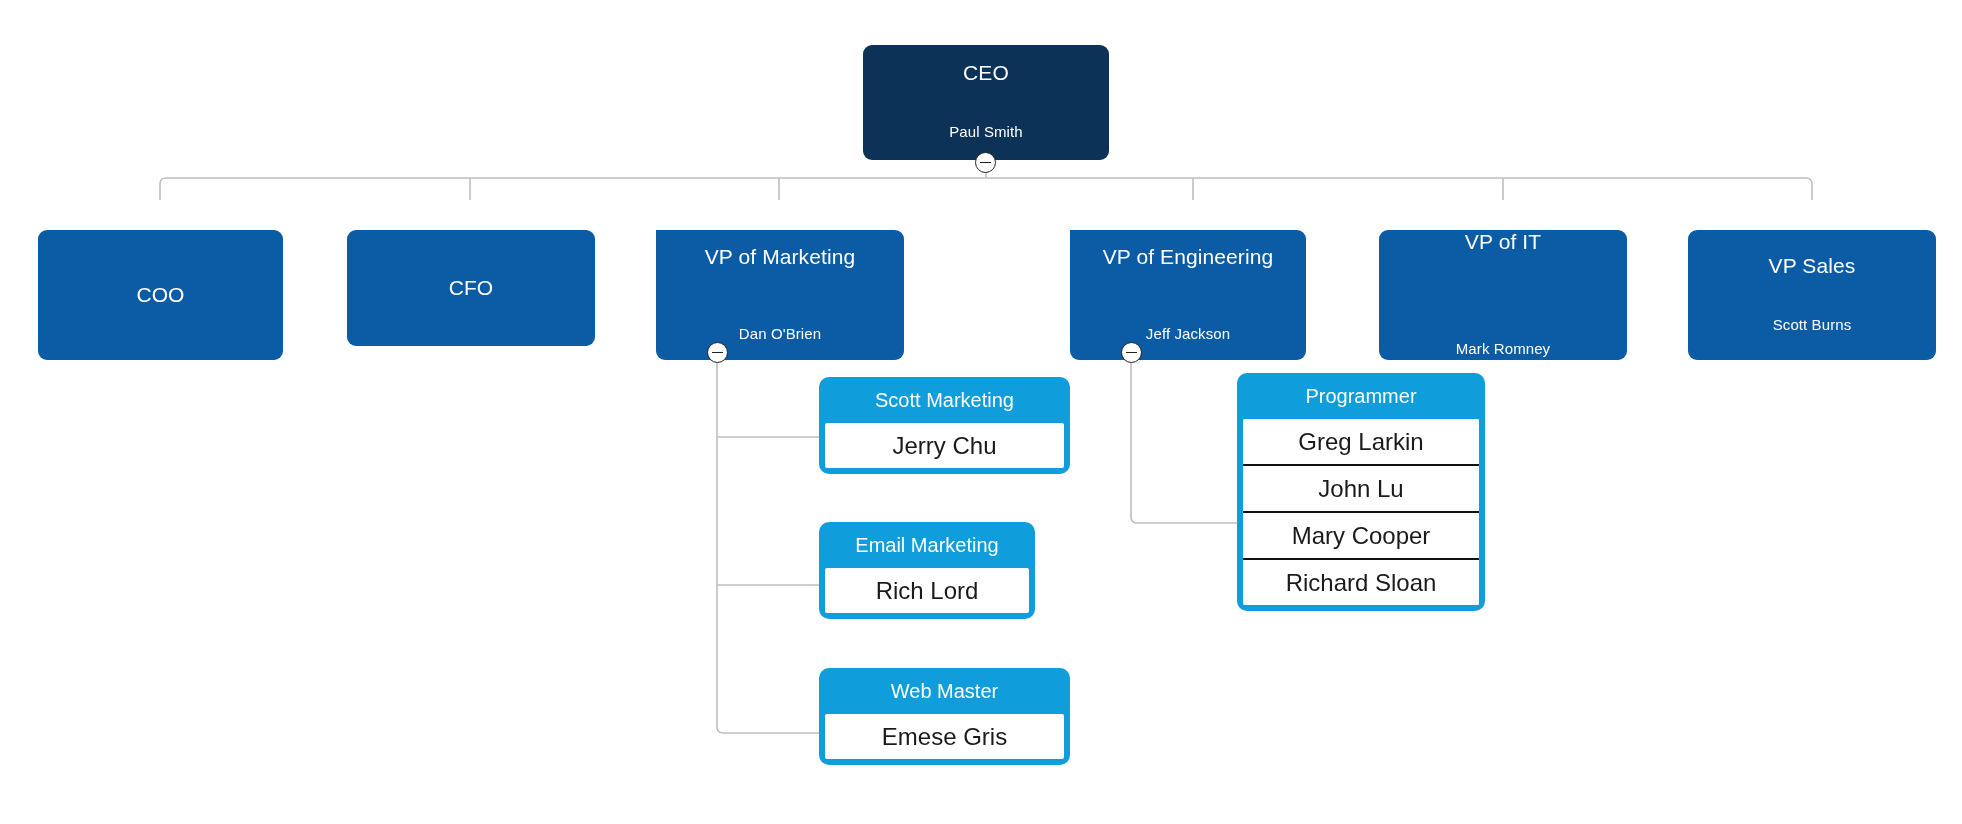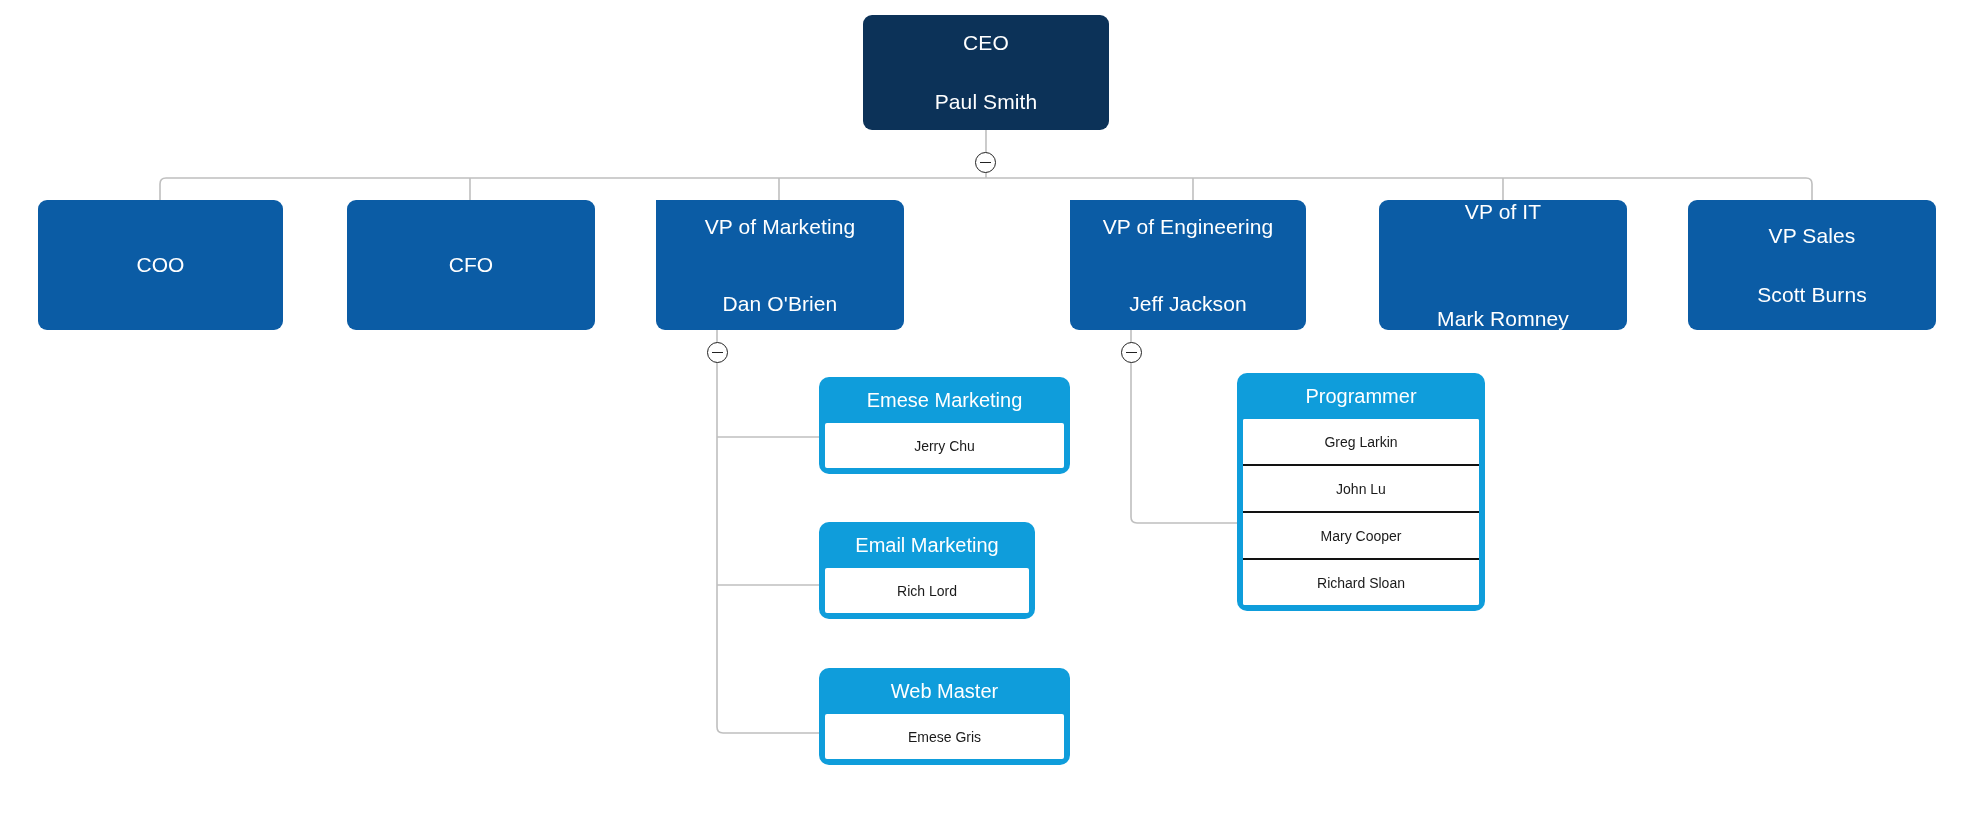--- a/index.html
+++ b/index.html
@@ -32,28 +32,29 @@
     position: absolute;
     box-sizing: border-box;
     border-radius: 9px;
     display: flex;
     flex-direction: column;
     align-items: center;
     justify-content: center;
     color: #ffffff;
     text-align: center;
     cursor: pointer;
+    margin-top: 30px;
   }
   .node .title {
     font-size: 21px;
     line-height: 26px;
     letter-spacing: 0.1px;
   }
   .node .person {
-    font-size: 21px;
+    font-size: 15px;
     line-height: 26px;
     letter-spacing: 0.1px;
   }
   .node.two-line .title { margin-bottom: 33px; }
 
   .node-ceo {
     background: #0c3258;
   }
   .node-vp {
     background: #0b5ca5;
@@ -87,21 +88,21 @@
     margin: 0 6px 6px 6px;
     border-radius: 2px;
     overflow: hidden;
   }
   .unit .unit-row {
     height: 45px;
     display: flex;
     align-items: center;
     justify-content: center;
     color: #1a1a1a;
-    font-size: 14px;
+    font-size: 24px;
     line-height: 24px;
     border-top: 2px solid #121212;
     background: #ffffff;
   }
   .unit .unit-row:first-child {
     border-top: none;
   }
 
   
   .toggle {
@@ -155,21 +156,21 @@
     <div class="title">CEO</div>
     <div class="person">Paul Smith</div>
   </div>
 
   <div class="toggle" style="left:975px; top:152px;"></div>
 
   <div class="node node-vp" style="left:38px; top:200px; width:245px; height:130px;">
     <div class="title">COO</div>
   </div>
 
-  <div class="node node-vp" style="left:347px; top:200px; width:248px; height:130px;">
+  <div class="node node-vp" style="left:347px; top:200px; width:248px; height:116px;">
     <div class="title">CFO</div>
   </div>
 
   <div class="node node-vp two-line notch-left" style="left:656px; top:200px; width:248px; height:130px;">
     <div class="title">VP of Marketing</div>
     <div class="person">Dan O'Brien</div>
   </div>
 
   <div class="toggle" style="left:707px; top:342px;"></div>
 
@@ -184,21 +185,21 @@
     <div class="title">VP of IT</div>
     <div class="person">Mark Romney</div>
   </div>
 
   <div class="node node-vp two-line" style="left:1688px; top:200px; width:248px; height:130px;">
     <div class="title">VP Sales</div>
     <div class="person">Scott Burns</div>
   </div>
 
   <div class="unit" style="left:819px; top:377px; width:251px;">
-    <div class="unit-title">Emese Marketing</div>
+    <div class="unit-title">Scott Marketing</div>
     <div class="unit-body">
       <div class="unit-row">Jerry Chu</div>
     </div>
   </div>
 
   <div class="unit" style="left:819px; top:522px; width:216px;">
     <div class="unit-title">Email Marketing</div>
     <div class="unit-body">
       <div class="unit-row">Rich Lord</div>
     </div>

